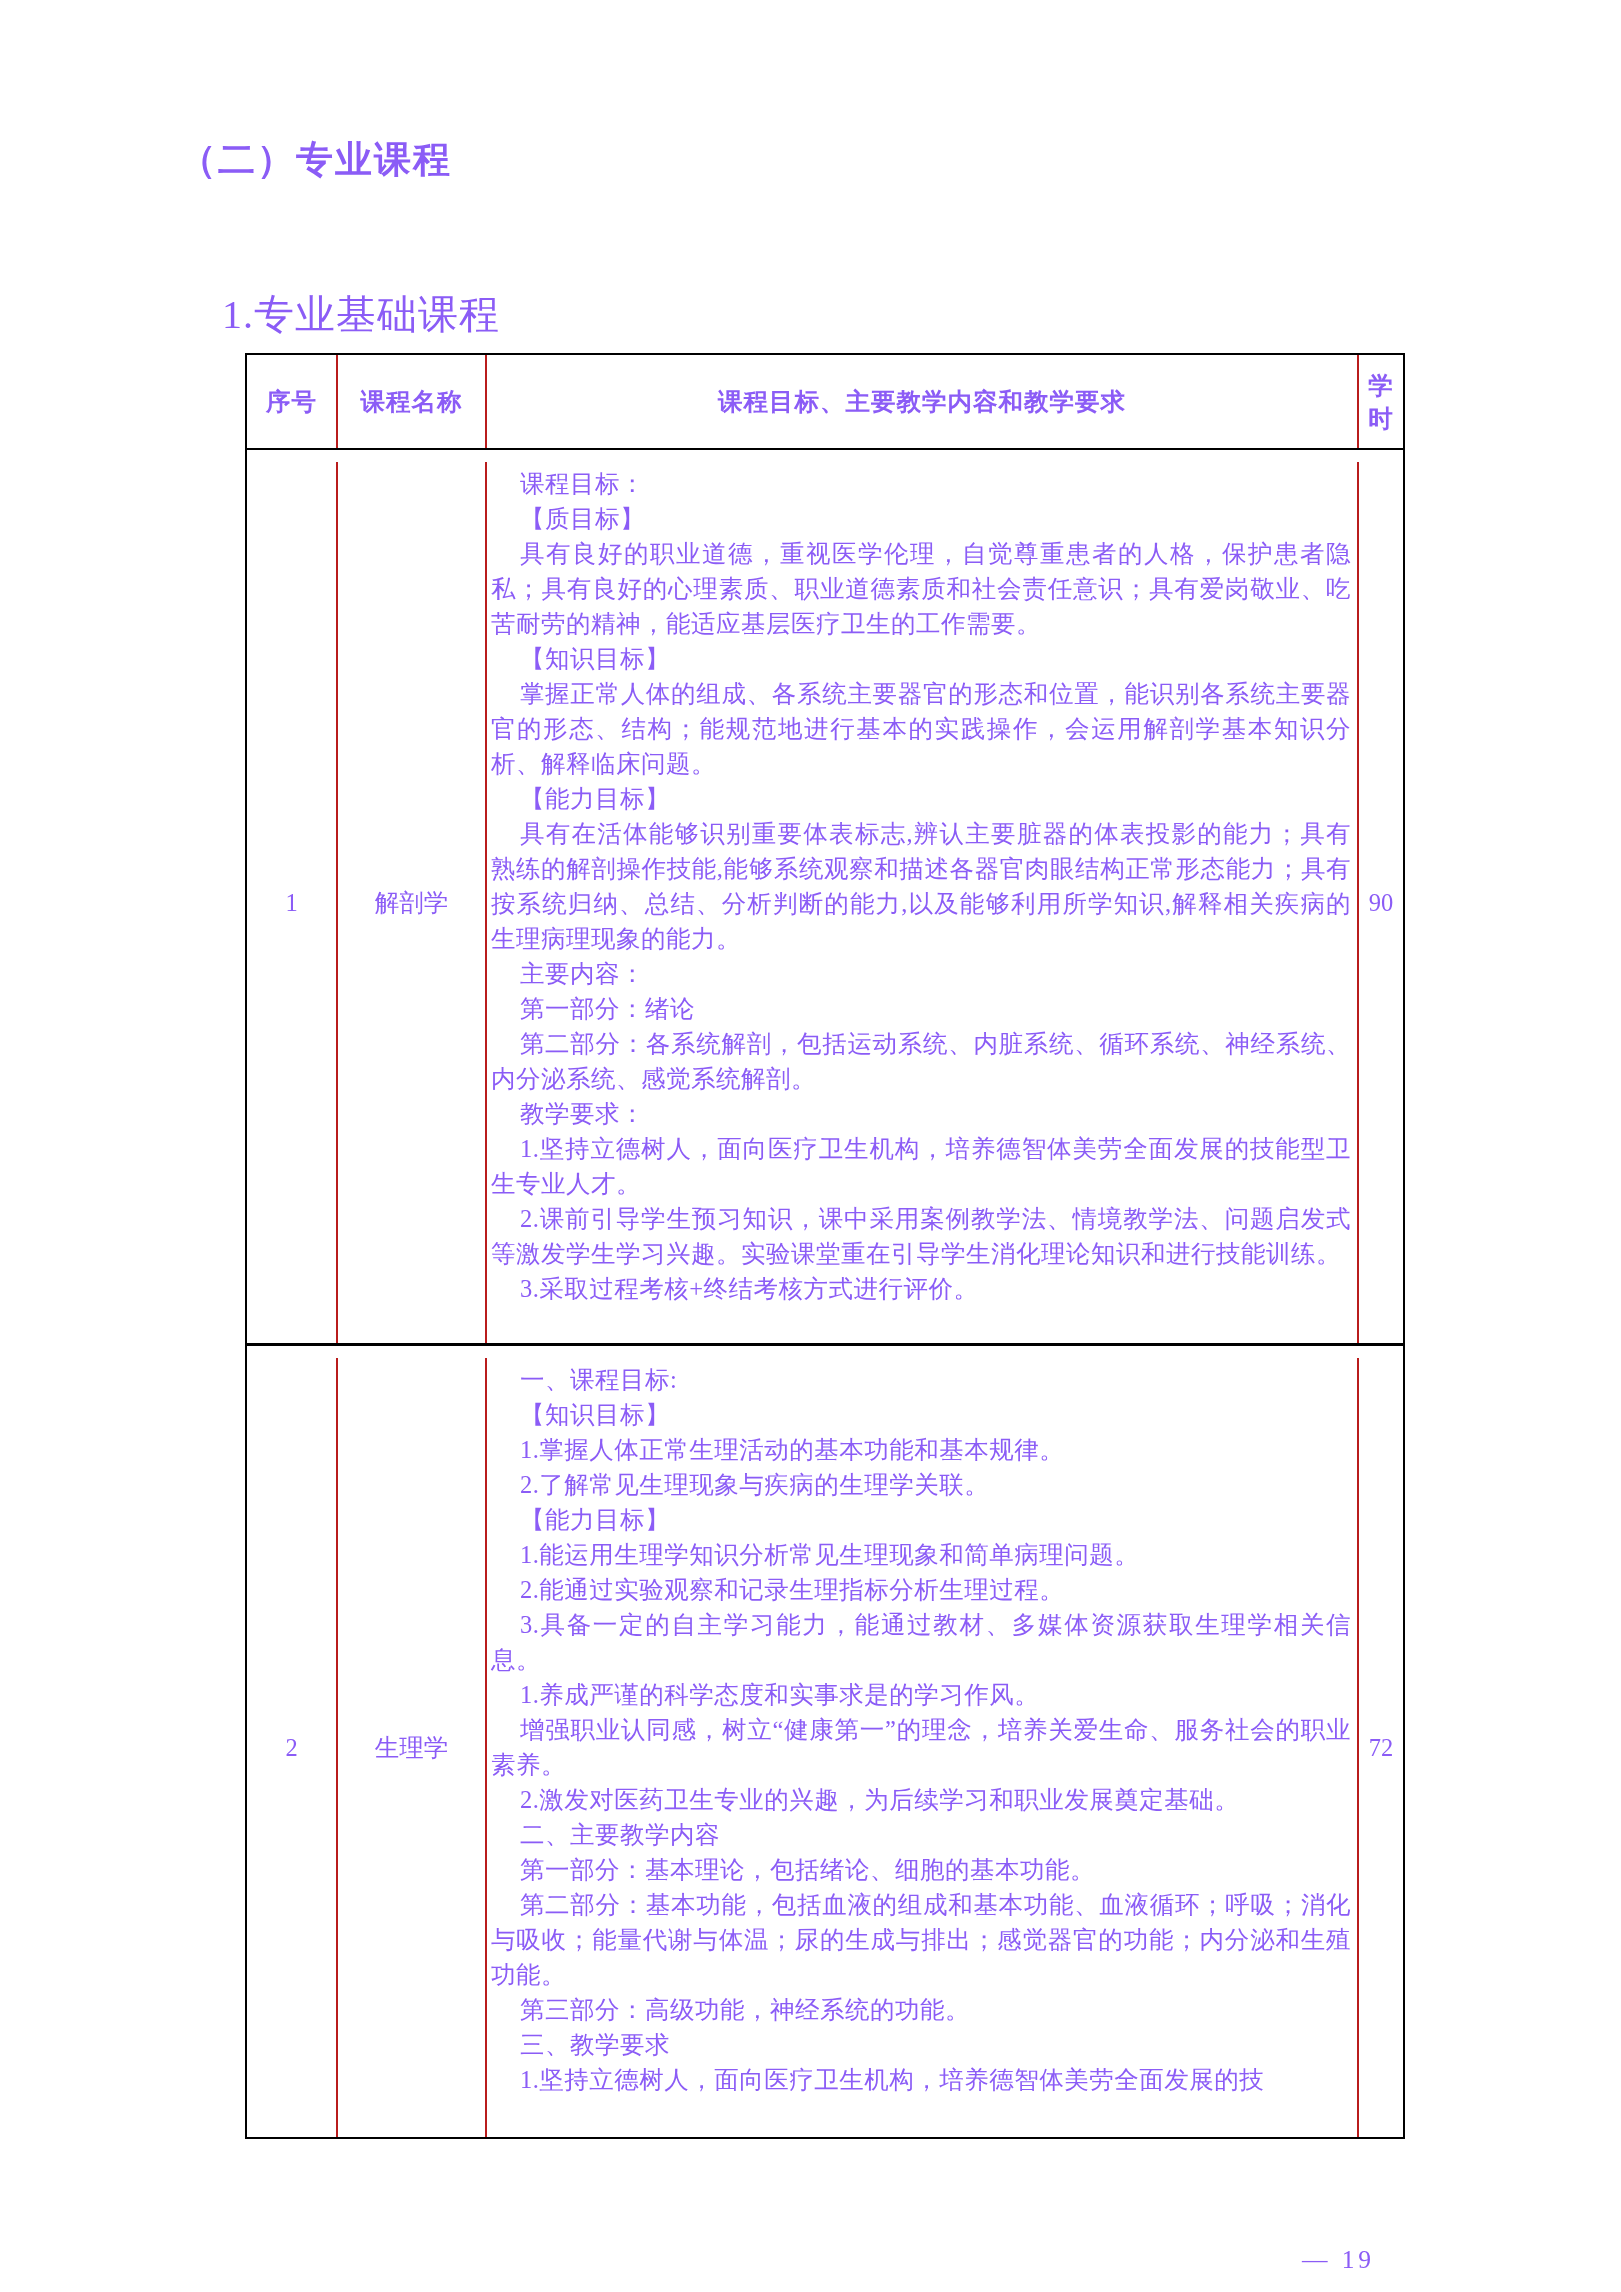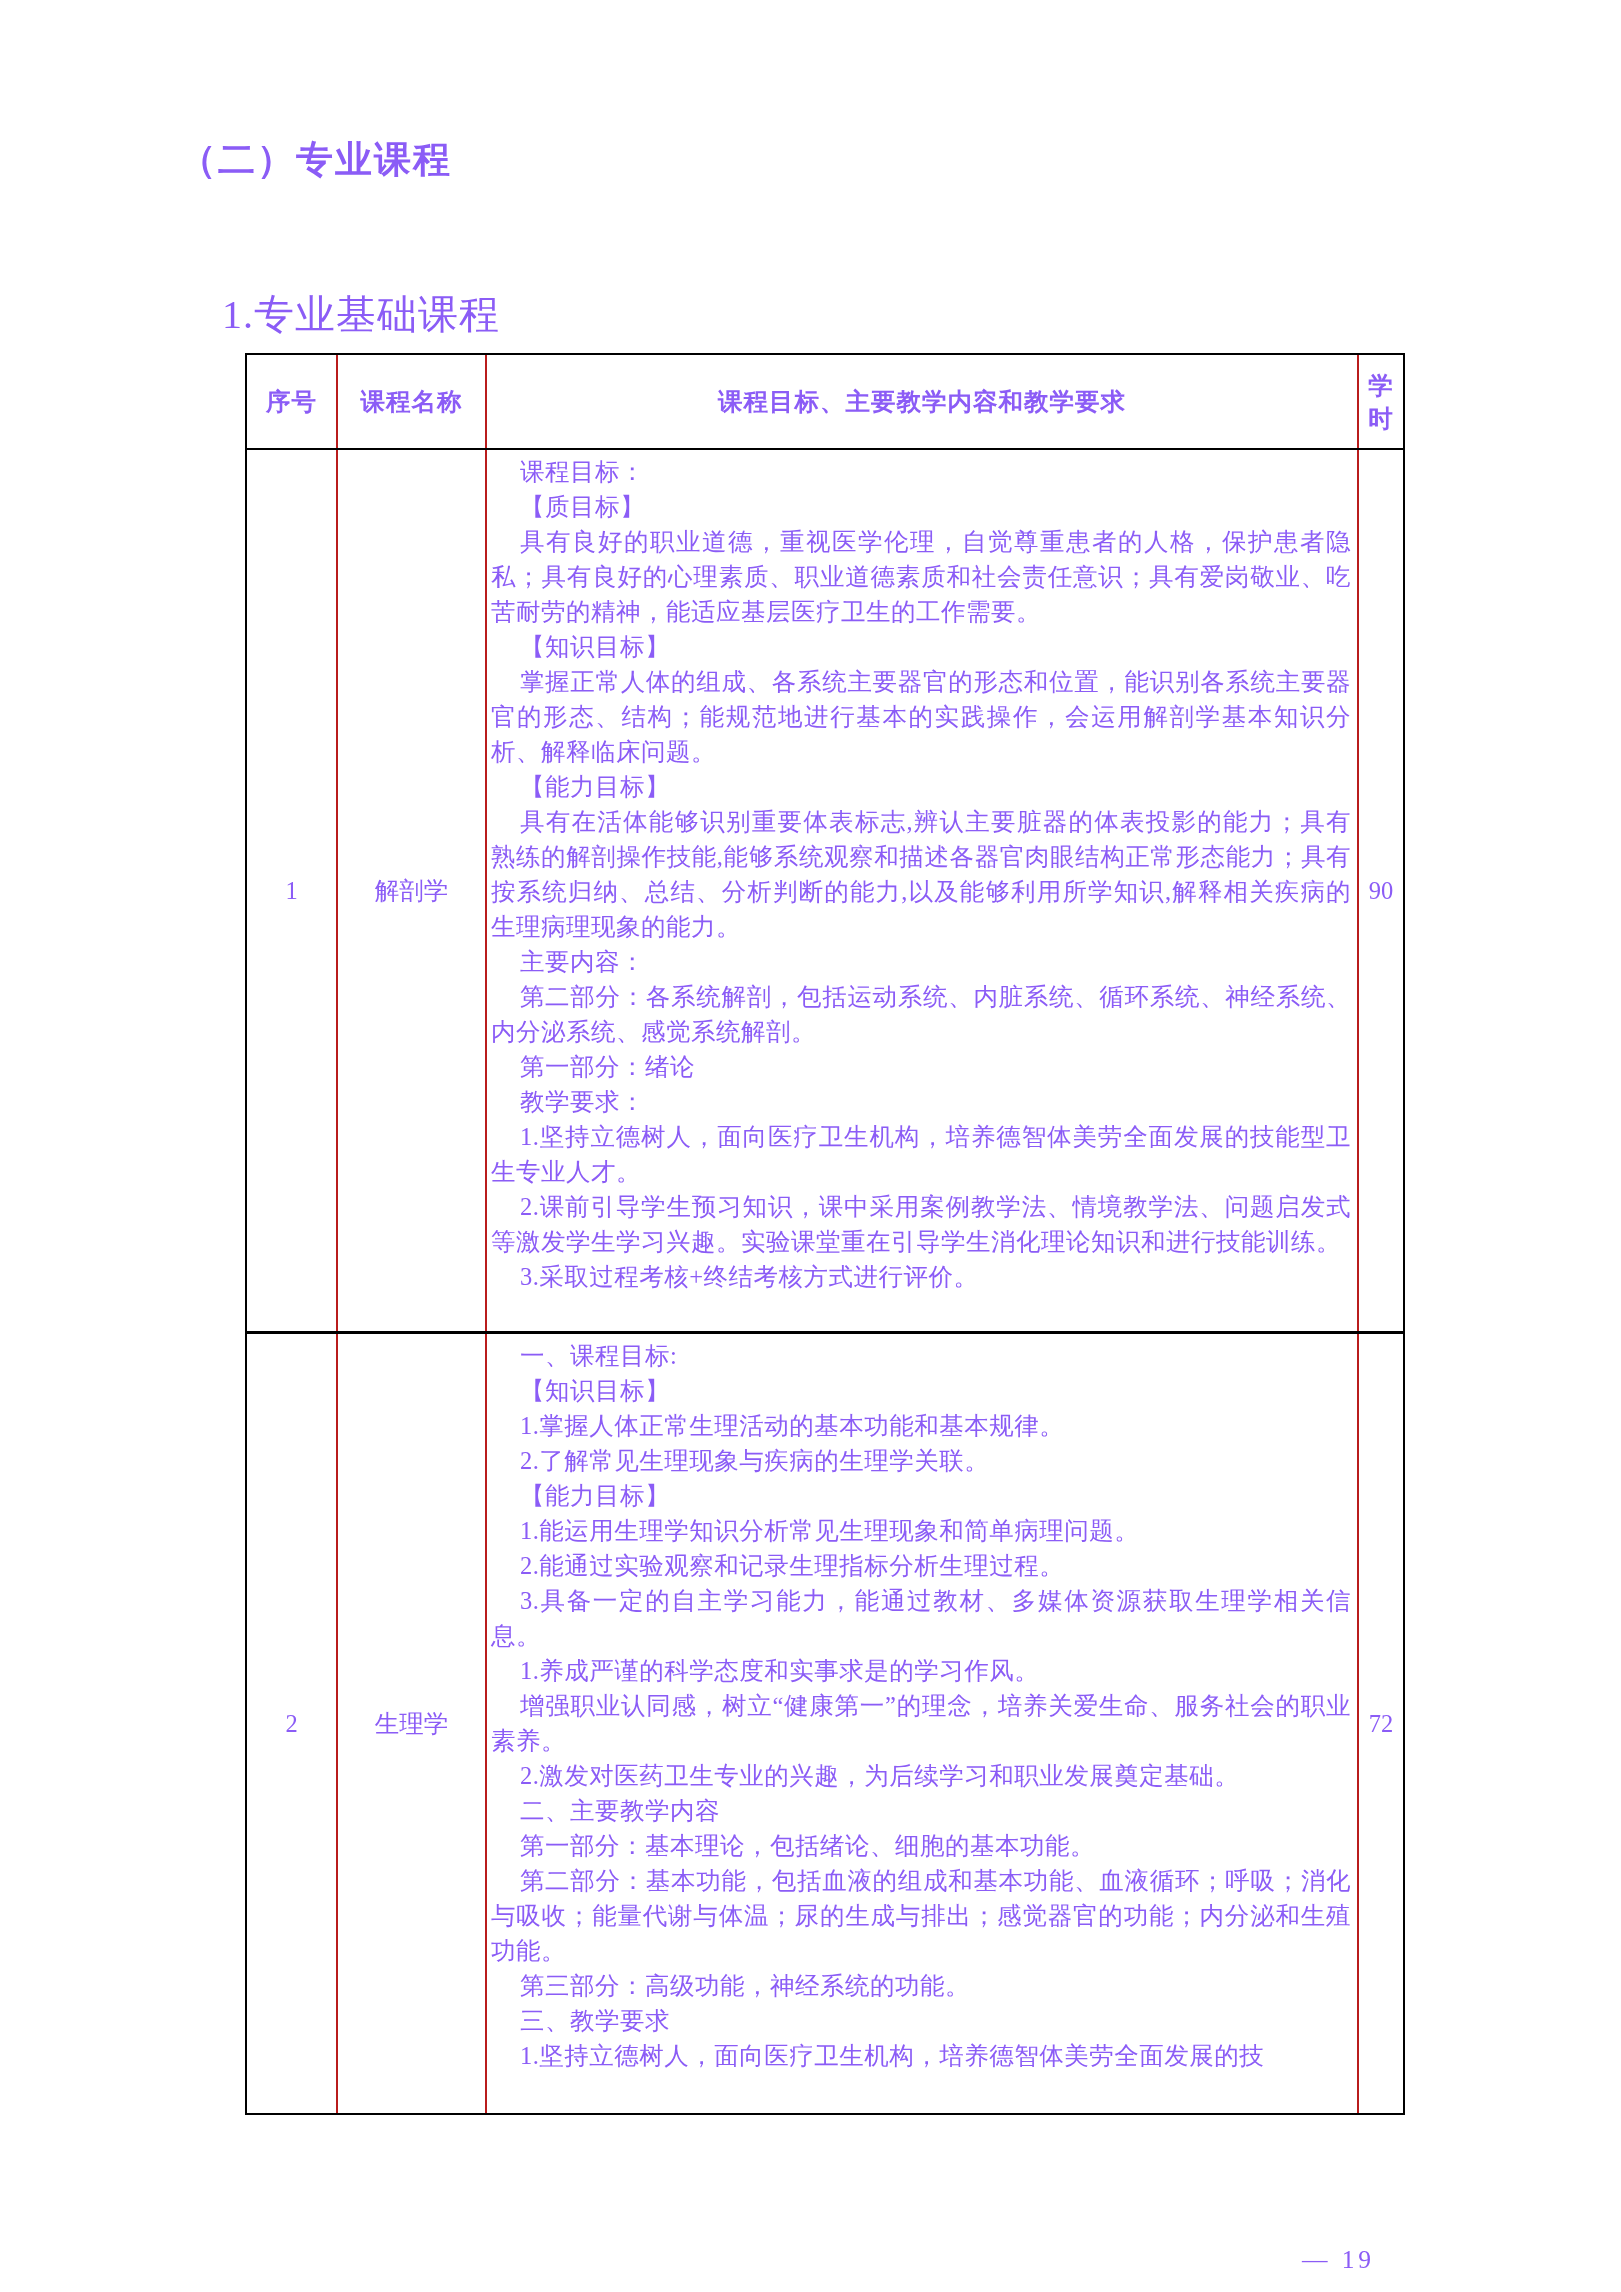--- a/index.html
+++ b/index.html
@@ -55,21 +55,21 @@
   .col-index  { width: 91px;  flex: 0 0 auto; }
   .col-name   { width: 149px; flex: 0 0 auto; }
   .col-detail { width: 872px; flex: 0 0 auto; }
   .col-hours  { width: 120px; flex: 1 1 auto; }
   .header-row .tcell {
     font-weight: bold;
     font-size: 24.5px;
     padding: 13.7px 3.9px;
     letter-spacing: 1px;
   }
-  .body-row .tcell { font-size: 24.5px; }
+  .body-row .tcell { font-size: 24.5px; margin-top: 12px; }
   .detail-cell {
     display: block;
     text-align: left;
     padding: 3.9px 5.9px 2px 3.9px;
     font-size: 23.5px;
     line-height: 35px;
   }
   .detail-cell p {
     margin: 0;
     text-indent: 29px;
@@ -109,22 +109,22 @@
       <div class="tcell col-name">解剖学</div>
       <div class="tcell col-detail detail-cell">
         <p>课程目标：</p>
         <p>【质目标】</p>
         <p>具有良好的职业道德，重视医学伦理，自觉尊重患者的人格，保护患者隐私；具有良好的心理素质、职业道德素质和社会责任意识；具有爱岗敬业、吃苦耐劳的精神，能适应基层医疗卫生的工作需要。</p>
         <p>【知识目标】</p>
         <p>掌握正常人体的组成、各系统主要器官的形态和位置，能识别各系统主要器官的形态、结构；能规范地进行基本的实践操作，会运用解剖学基本知识分析、解释临床问题。</p>
         <p>【能力目标】</p>
         <p>具有在活体能够识别重要体表标志,辨认主要脏器的体表投影的能力；具有熟练的解剖操作技能,能够系统观察和描述各器官肉眼结构正常形态能力；具有按系统归纳、总结、分析判断的能力,以及能够利用所学知识,解释相关疾病的生理病理现象的能力。</p>
         <p>主要内容：</p>
+        <p>第一部分：绪论</p>
         <p>第二部分：各系统解剖，包括运动系统、内脏系统、循环系统、神经系统、内分泌系统、感觉系统解剖。</p>
-        <p>第一部分：绪论</p>
         <p>教学要求：</p>
         <p>1.坚持立德树人，面向医疗卫生机构，培养德智体美劳全面发展的技能型卫生专业人才。</p>
         <p>2.课前引导学生预习知识，课中采用案例教学法、情境教学法、问题启发式等激发学生学习兴趣。实验课堂重在引导学生消化理论知识和进行技能训练。</p>
         <p>3.采取过程考核+终结考核方式进行评价。</p>
       </div>
       <div class="tcell col-hours">90</div>
     </div>
 
     <div class="trow body-row row-physiology">
       <div class="tcell col-index">2</div>

